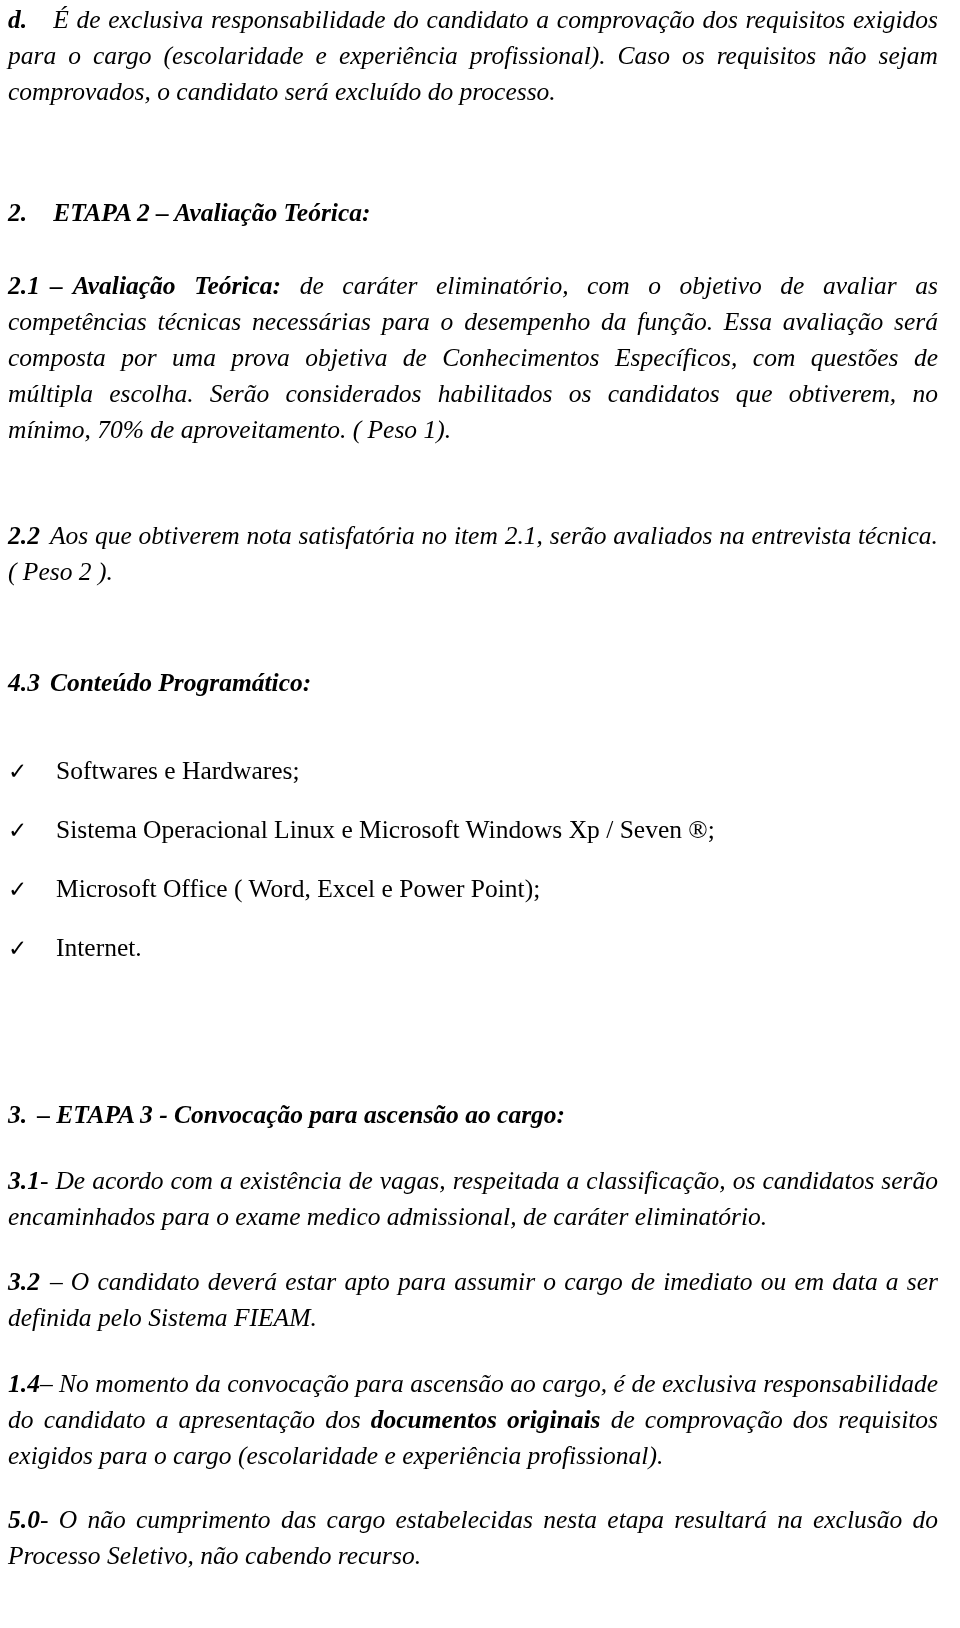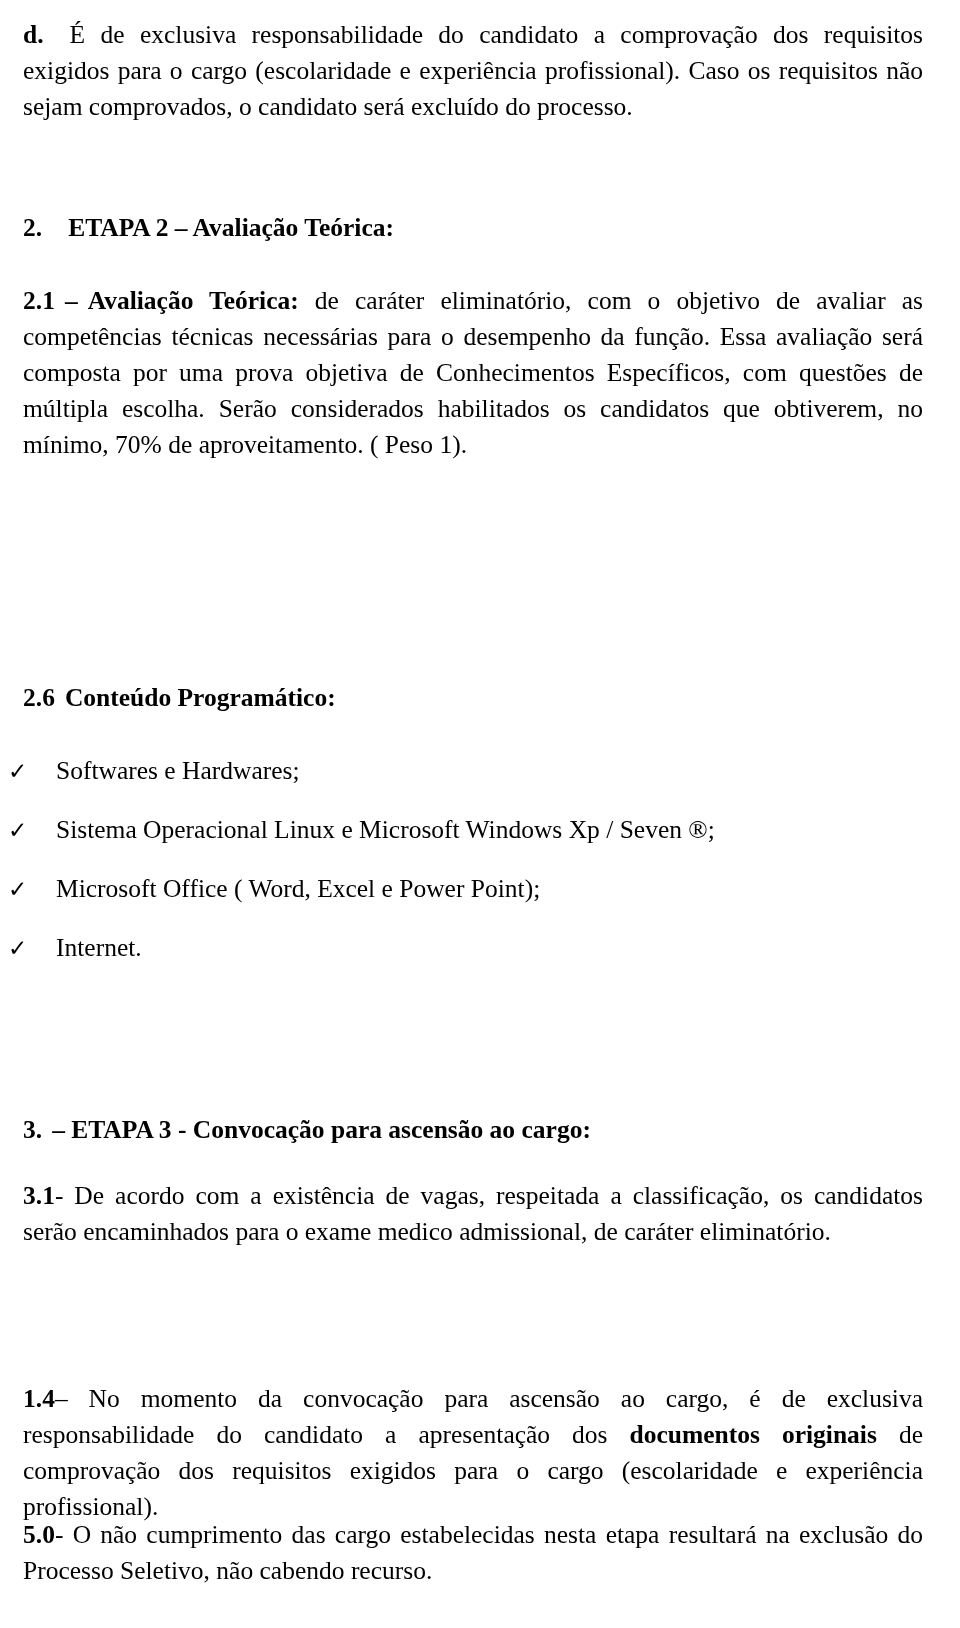--- a/index.html
+++ b/index.html
@@ -20,23 +20,24 @@
   .block {
     position: absolute;
     left: 8px;
     width: 930px;
     font-size: 25.5px;
     line-height: 36px;
     text-align: justify;
     text-justify: inter-word;
   }
   .para {
-    margin: 15px;
+    margin: 0;
     text-align: justify;
     text-align-last: left;
+    font-style: italic;
   }
   .heading {
     font-weight: bold;
     text-align: right;
   }
   b, .b { font-weight: bold; }
 
   
   .num {
     font-weight: bold;
@@ -75,23 +76,26 @@
   </div>
 
   <div class="block heading" style="top: 195px; width: 700px;">
     <p class="para heading"><span class="num">2.</span><span class="gapsm"></span><span>ETAPA 2 – Avaliação Teórica:</span></p>
   </div>
 
   <div class="block" style="top: 268px;">
     <p class="para"><span class="num">2.1</span><span class="gapxs"></span><span class="num">–</span><span class="gapxs"></span><span class="b">Avaliação Teórica:</span> <span>de caráter eliminatório, com o objetivo de avaliar as competências técnicas necessárias para o desempenho da função. Essa avaliação será composta por uma prova objetiva de Conhecimentos Específicos, com questões de múltipla escolha. Serão considerados habilitados os candidatos que obtiverem, no mínimo, 70% de aproveitamento. ( Peso 1).</span></p>
   </div>
 
+  <div class="block" style="top: 518px;">
+    <p class="para"><span class="num">2.2</span><span class="gapxs"></span><span>Aos que obtiverem nota satisfatória no item 2.1, serão avaliados na entrevista técnica. ( Peso 2 ).</span></p>
+  </div>
 
   <div class="block heading" style="top: 665px; width: 700px;">
-    <p class="para heading"><span class="num">2.6</span><span class="gapxs"></span><span>Conteúdo Programático:</span></p>
+    <p class="para heading"><span class="num">4.3</span><span class="gapxs"></span><span>Conteúdo Programático:</span></p>
   </div>
 
   <div class="bullet-row" style="top: 753px;">
     <span class="check">✓</span><span class="bullet-text">Softwares e Hardwares;</span>
   </div>
 
   <div class="bullet-row" style="top: 812px;">
     <span class="check">✓</span><span class="bullet-text">Sistema Operacional Linux e Microsoft Windows Xp / Seven ®;</span>
   </div>
 
@@ -104,20 +108,23 @@
   </div>
 
   <div class="block heading" style="top: 1097px; width: 800px;">
     <p class="para heading"><span class="num">3.</span><span class="gapxs"></span><span>– ETAPA 3 - Convocação para ascensão ao cargo:</span></p>
   </div>
 
   <div class="block" style="top: 1163px;">
     <p class="para"><span class="num">3.1</span><span>-</span> <span>De acordo com a existência de vagas, respeitada a classificação, os candidatos serão encaminhados para o exame medico admissional, de caráter eliminatório.</span></p>
   </div>
 
+  <div class="block" style="top: 1264px;">
+    <p class="para"><span class="num">3.2</span><span class="gapxs"></span><span>–</span> <span>O candidato deverá estar apto para assumir o cargo de imediato ou em data a ser definida pelo Sistema FIEAM.</span></p>
+  </div>
 
   <div class="block" style="top: 1366px;">
     <p class="para"><span class="num">1.4</span><span>–</span> <span>No momento da convocação para ascensão ao cargo, é de exclusiva responsabilidade do candidato a apresentação dos </span><span class="b">documentos originais</span><span> de comprovação dos requisitos exigidos para o cargo (escolaridade e experiência profissional).</span></p>
   </div>
 
   <div class="block" style="top: 1502px;">
     <p class="para"><span class="num">5.0</span><span>-</span> <span>O não cumprimento das cargo estabelecidas nesta etapa resultará na exclusão do Processo Seletivo, não cabendo recurso.</span></p>
   </div>
 
 </div>

